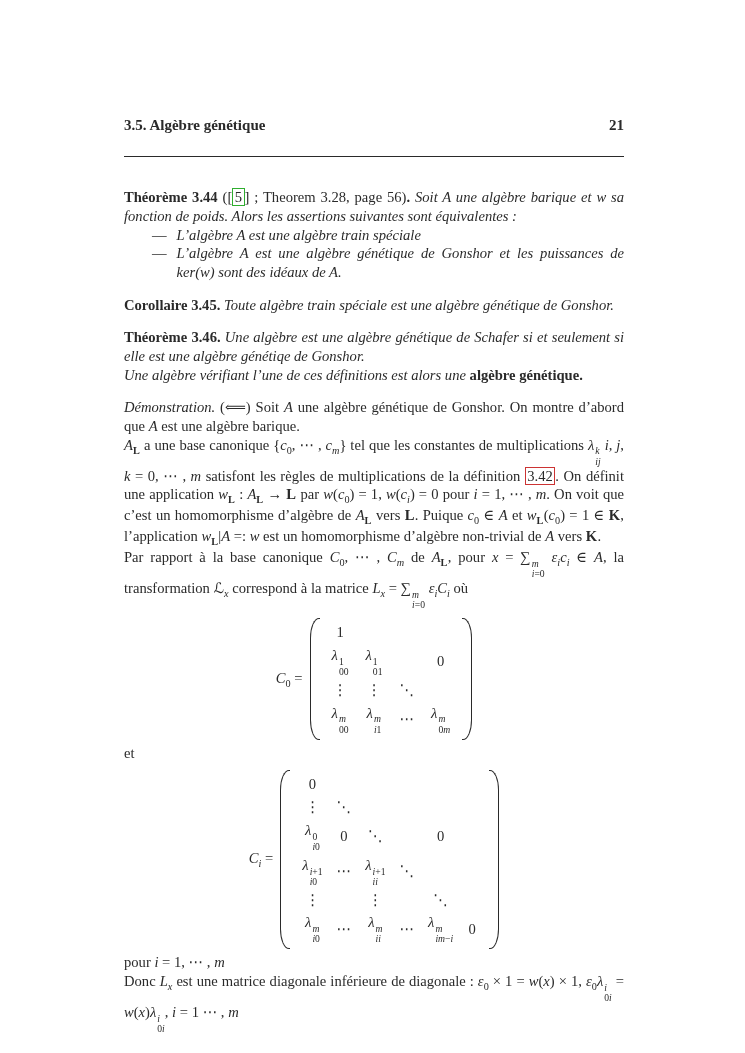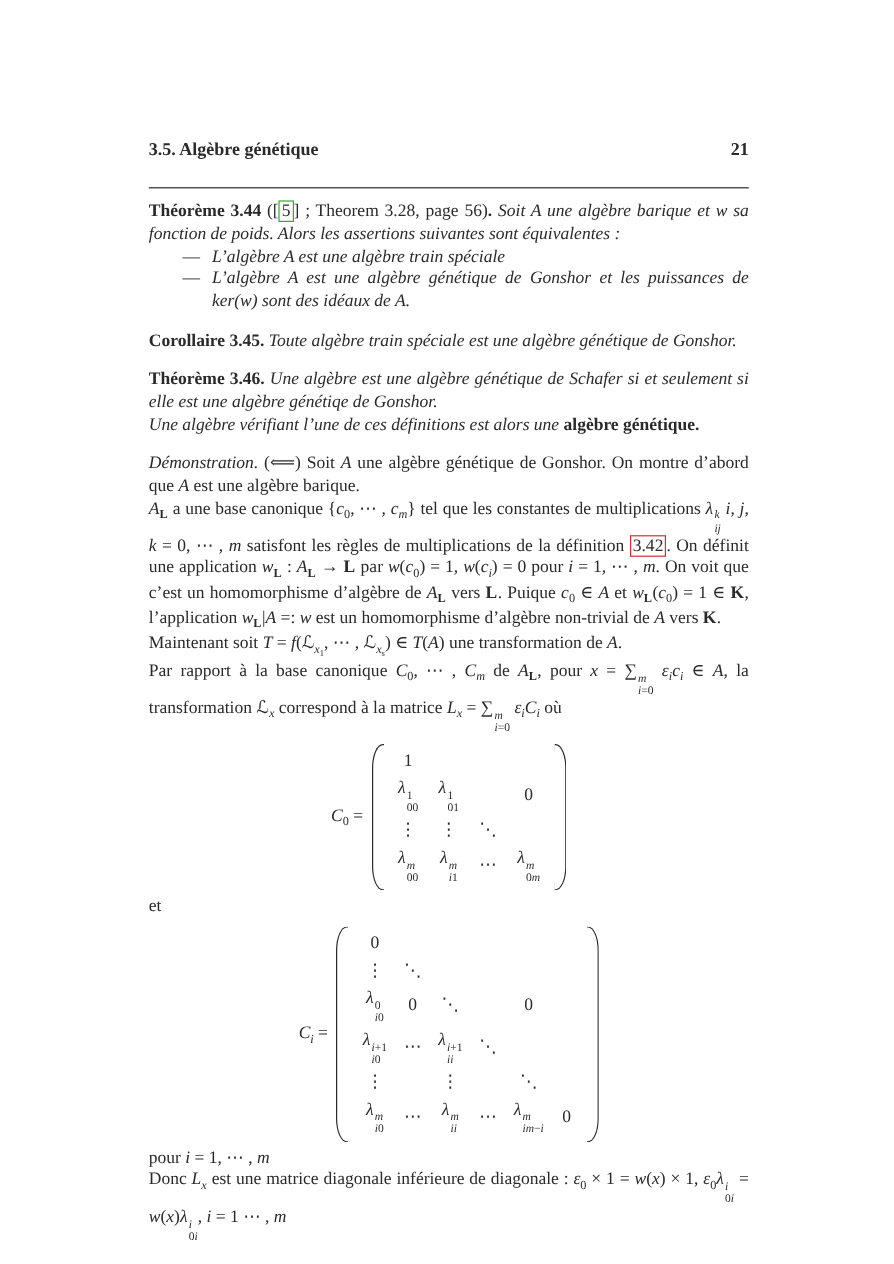--- a/index.html
+++ b/index.html
@@ -11,21 +11,21 @@
   }
   .page { padding:116px 121px 0 124px; box-sizing:border-box; }
 
   .header {
     display:flex; justify-content:space-between; align-items:baseline;
     font-weight:bold; font-size:15px;
     border-bottom:1.4px solid #2a2a2a; padding-bottom:21px;
   }
 
   .para { text-align:justify; }
-  .mt-lg { margin-top:10px; }
+  .mt-lg { margin-top:31px; }
   .mt-md { margin-top:14px; }
 
   .item { display:flex; gap:10px; margin-left:28px; text-align:justify; }
   .item .dash { flex:0 0 auto; }
 
   
   .ss {
     display:inline-flex; flex-direction:column; align-items:flex-start;
     font-size:0.66em; line-height:1.05; vertical-align:-0.5em; margin-left:1px;
   }
@@ -76,21 +76,20 @@
   <div class="para mt-md"><b>Corollaire 3.45.</b> <i>Toute algèbre train spéciale est une algèbre génétique de Gonshor.</i></div>
 
   <div class="para mt-md"><b>Théorème 3.46.</b> <i>Une algèbre est une algèbre génétique de Schafer si et seulement si elle est une algèbre génétiqe de Gonshor.</i></div>
   <div class="para"><i>Une algèbre vérifiant l’une de ces définitions est alors une</i> <b>algèbre génétique.</b></div>
 
   <div class="para mt-md"><i>Démonstration.</i> (⟸) Soit <i>A</i> une algèbre génétique de Gonshor. On montre d’abord que <i>A</i> est une algèbre barique.</div>
   <div class="para"><i>A</i><sub><span class="bb">L</span></sub> a une base canonique {<i>c</i><sub>0</sub>, ⋯ , <i>c</i><sub><i>m</i></sub>} tel que les constantes de multiplications <i>λ</i><span class="ss">
         <span><i>k</i></span>
         <span><i>ij</i></span>
       </span> <i>i</i>, <i>j</i>, <i>k</i> = 0, ⋯ , <i>m</i> satisfont les règles de multiplications de la définition <span class="rbox">3.42</span>. On définit une application <i>w</i><sub><span class="bb">L</span></sub> : <i>A</i><sub><span class="bb">L</span></sub> → <span class="bb">L</span> par <i>w</i>(<i>c</i><sub>0</sub>) = 1, <i>w</i>(<i>c</i><sub><i>i</i></sub>) = 0 pour <i>i</i> = 1, ⋯ , <i>m</i>. On voit que c’est un homomorphisme d’algèbre de <i>A</i><sub><span class="bb">L</span></sub> vers <span class="bb">L</span>. Puique <i>c</i><sub>0</sub> ∈ <i>A</i> et <i>w</i><sub><span class="bb">L</span></sub>(<i>c</i><sub>0</sub>) = 1 ∈ <span class="bb">K</span>, l’application <i>w</i><sub><span class="bb">L</span></sub>|<i>A</i> =: <i>w</i> est un homomorphisme d’algèbre non-trivial de <i>A</i> vers <span class="bb">K</span>.</div>
-  <div class="para">Maintenant soit <i>T</i> = <i>f</i>(ℒ<sub><i>x</i><sub>1</sub></sub>, ⋯ , ℒ<sub><i>x</i><sub>s</sub></sub>) ∈ <i>T</i>(<i>A</i>) une transformation de <i>A</i>.</div>
   <div class="para">Par rapport à la base canonique <i>C</i><sub>0</sub>, ⋯ , <i>C</i><sub><i>m</i></sub> de <i>A</i><sub><span class="bb">L</span></sub>, pour <i>x</i> = ∑<span class="ss">
         <span><i>m</i></span>
         <span><i>i</i>=0</span>
       </span> <i>ε</i><sub><i>i</i></sub><i>c</i><sub><i>i</i></sub> ∈ <i>A</i>, la transformation ℒ<sub><i>x</i></sub> correspond à la matrice <i>L</i><sub><i>x</i></sub> = ∑<span class="ss">
         <span><i>m</i></span>
         <span><i>i</i>=0</span>
       </span> <i>ε</i><sub><i>i</i></sub><i>C</i><sub><i>i</i></sub> où</div>
 
   <div class="display">
     <span class="lhs"><i>C</i><sub>0</sub> =</span>

